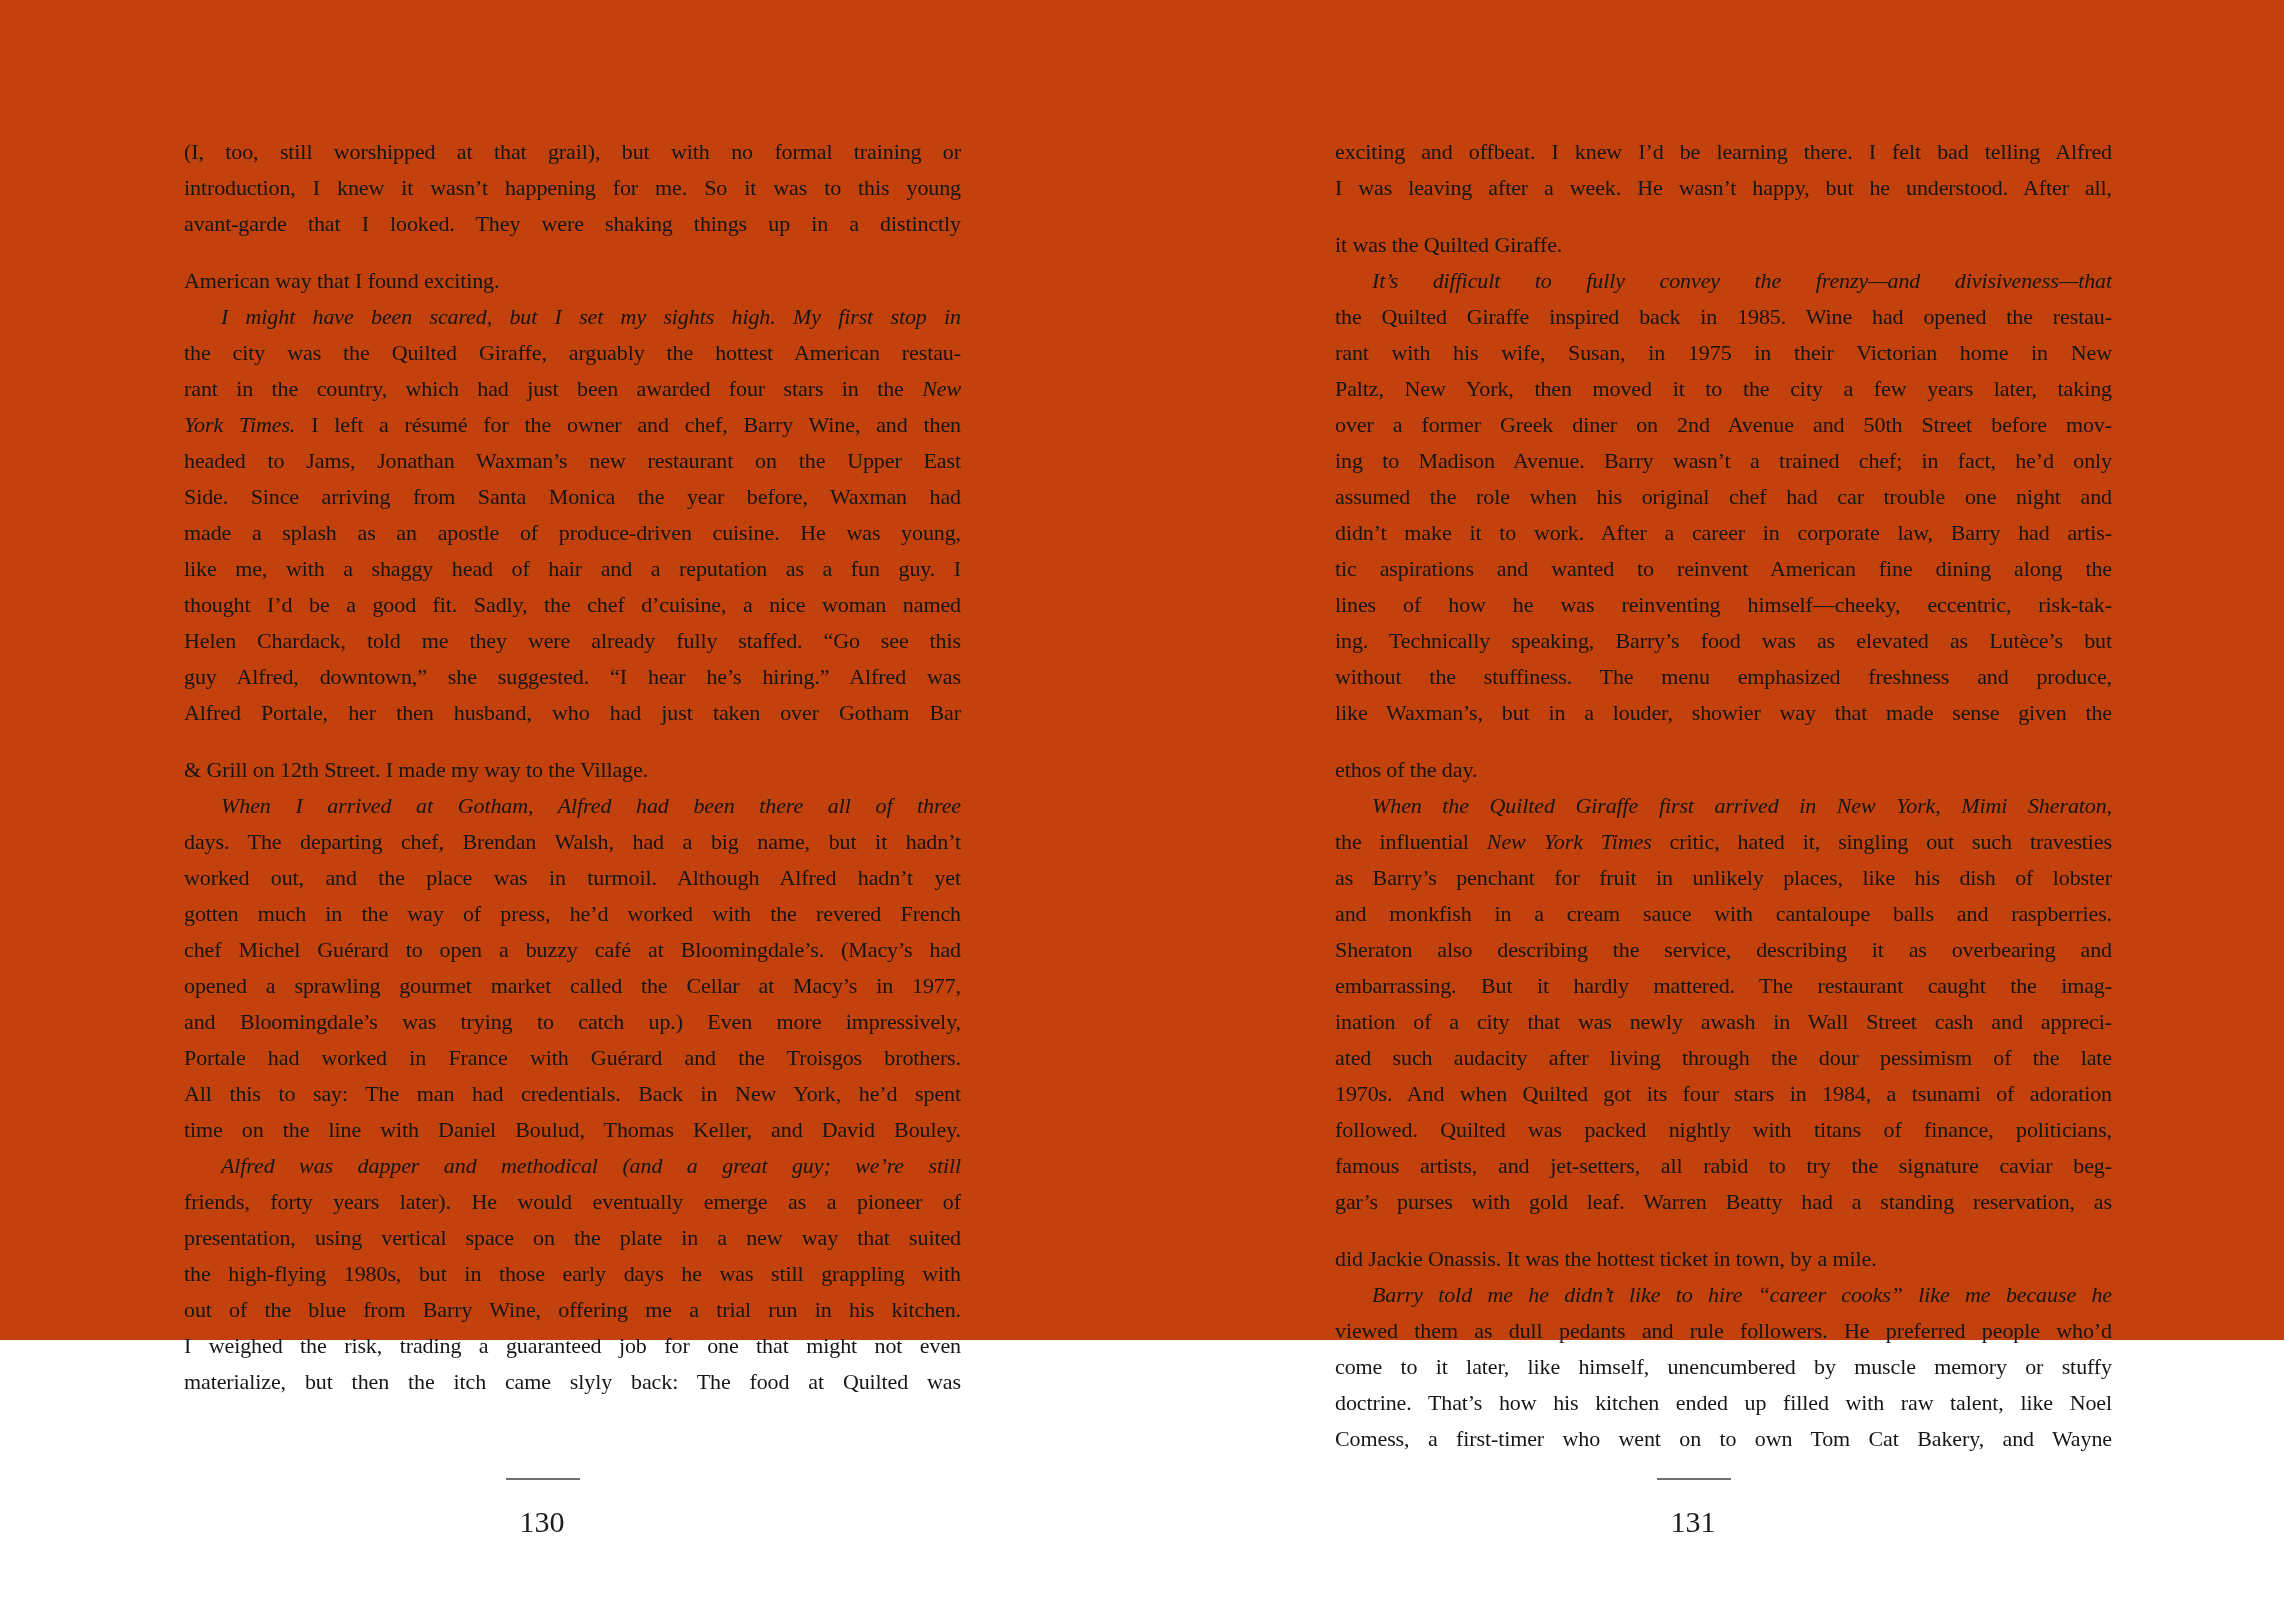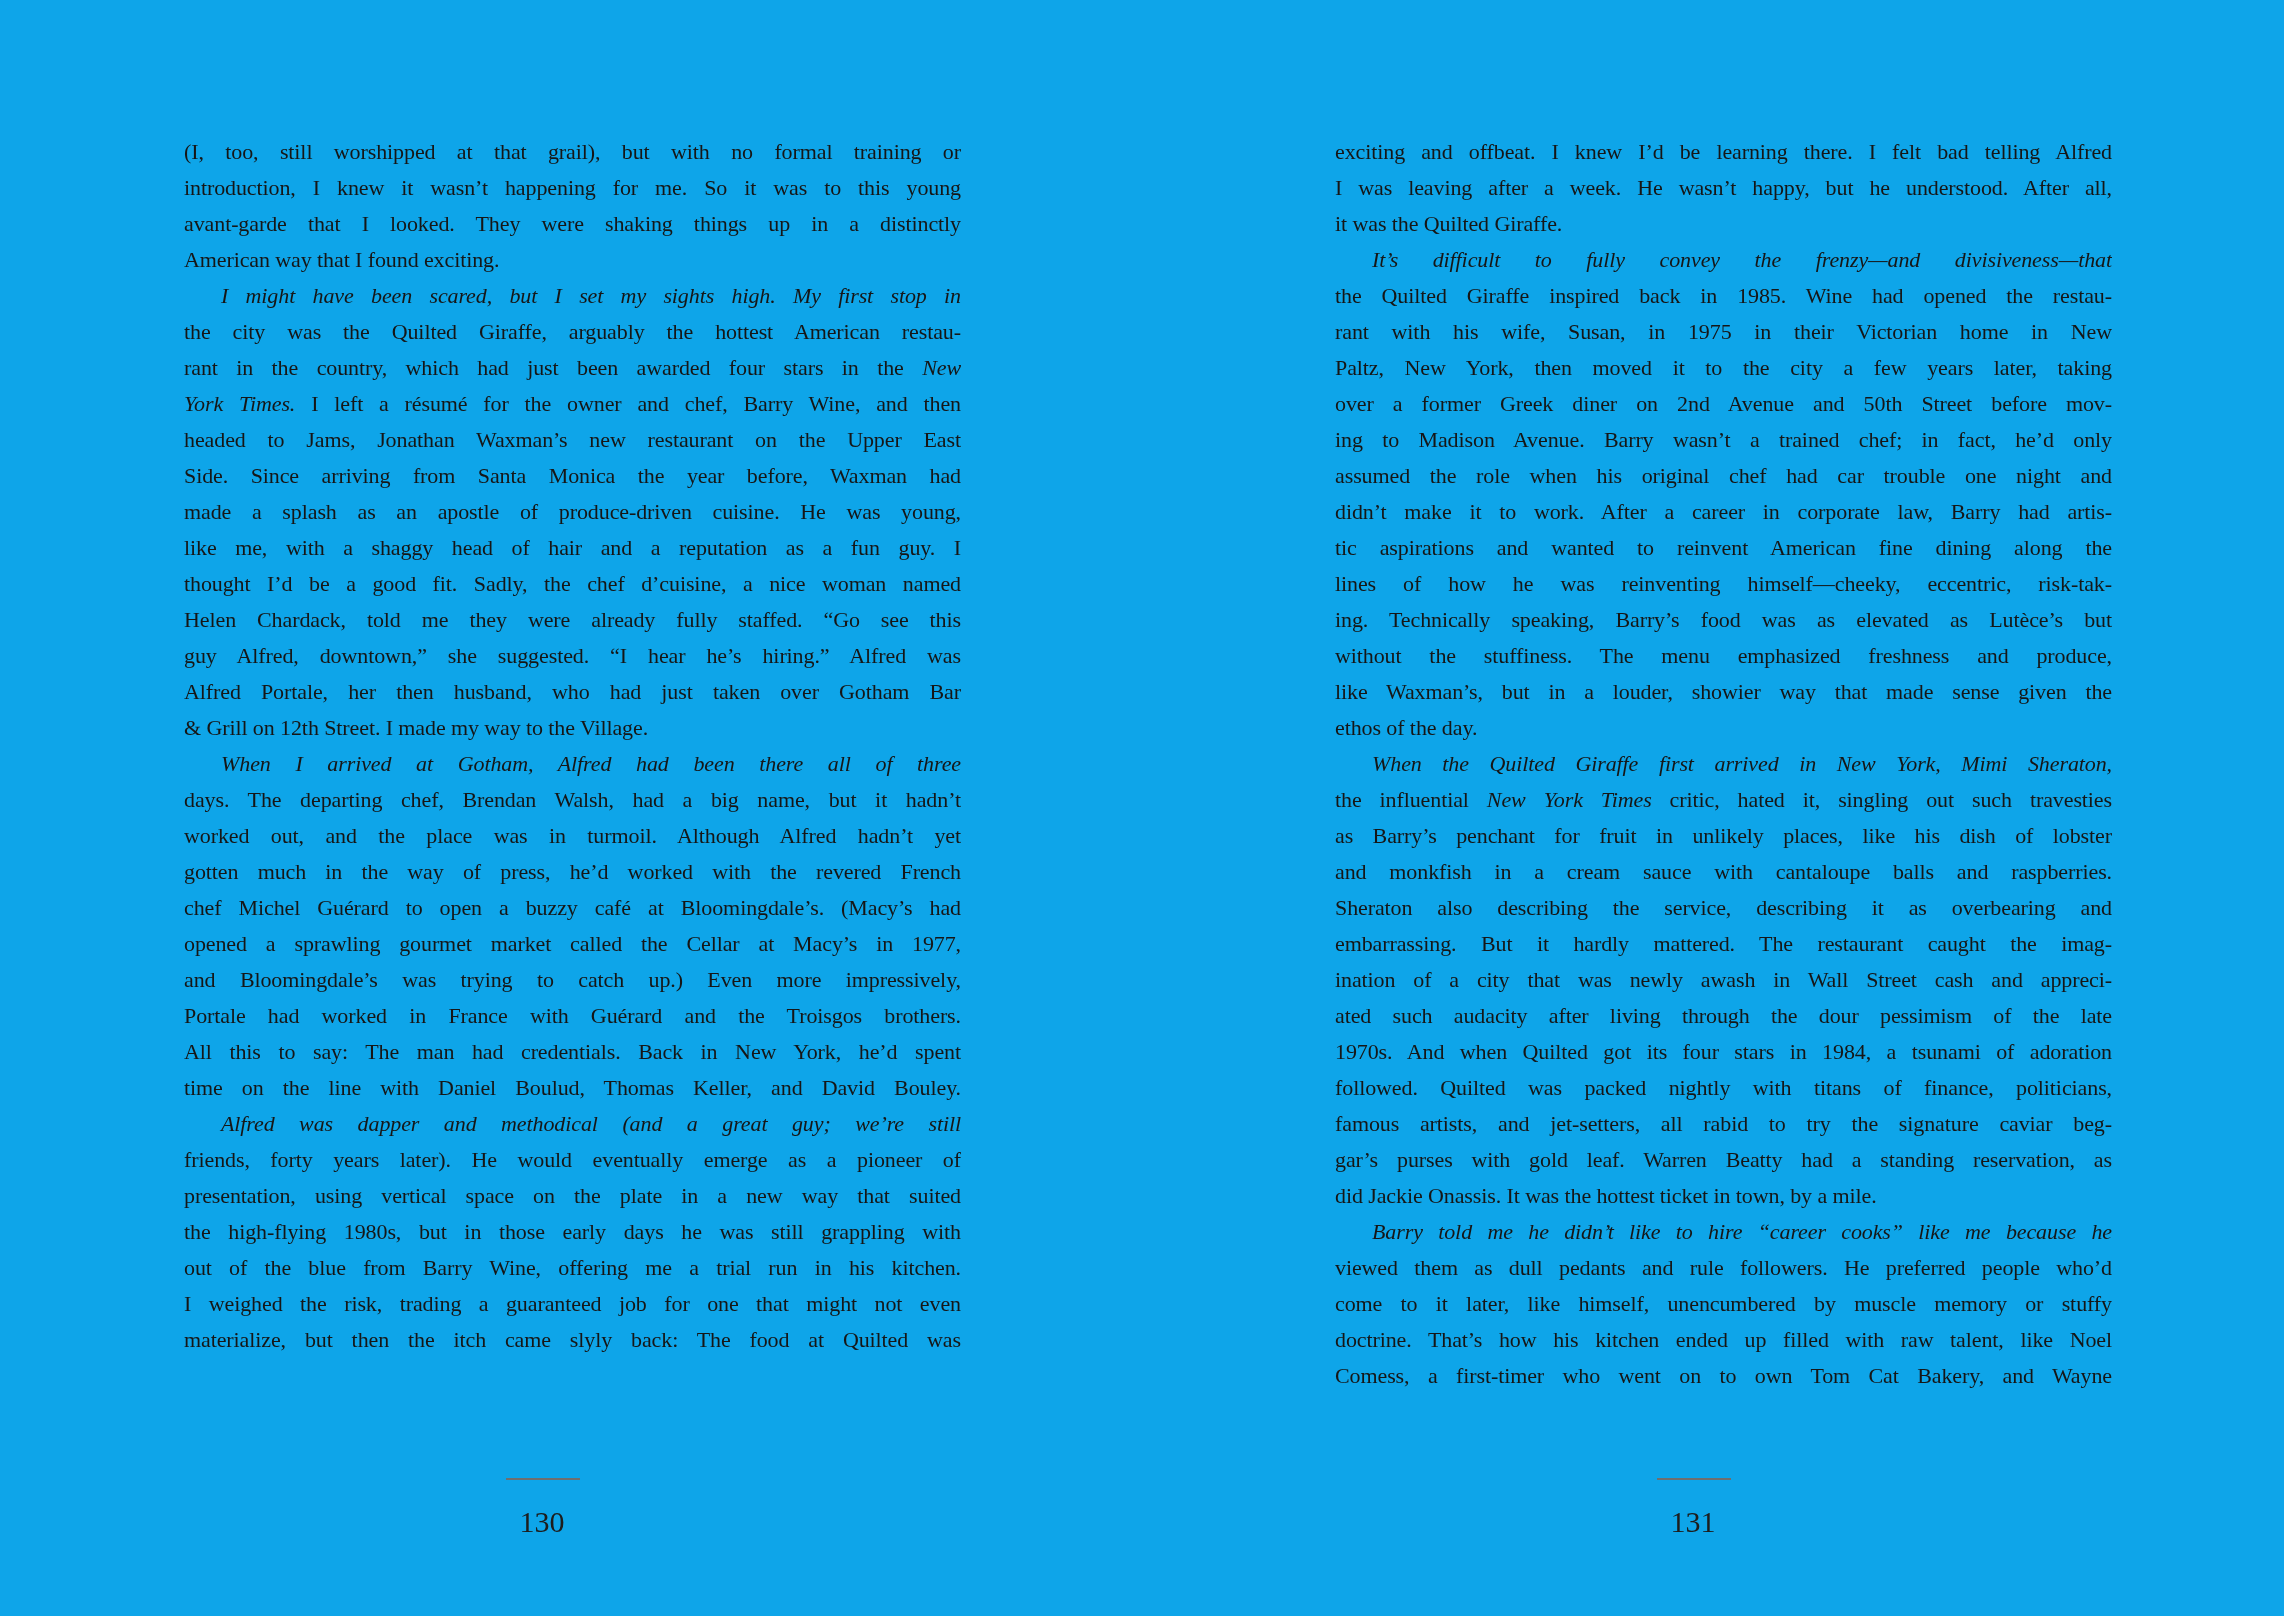--- a/index.html
+++ b/index.html
@@ -6,22 +6,22 @@
     margin: 0;
     padding: 0;
     width: 2284px;
     height: 1616px;
     background: #ffffff;
     overflow: hidden;
   }
   .spread {
     position: relative;
     width: 2284px;
-    height: 1616px;
-    background: #0ea5e9;
+    height: 1340px;
+    background: #c2410c;
     font-family: "Liberation Serif", "DejaVu Serif", serif;
     color: #161616;
   }
   .page {
     position: absolute;
     top: 0;
     width: 777px;
     height: 1616px;
   }
   #page-left  { left: 184px; }
@@ -39,20 +39,21 @@
     height: 36px;
     line-height: 36px;
     overflow: hidden;
     text-align: justify;
     text-align-last: justify;
     white-space: normal;
   }
   .line.end {
     text-align: left;
     text-align-last: left;
+    margin-top: 21px;
   }
   .line.indent { text-indent: 37px; font-style: italic; }
   .line i { font-style: italic; }
   .footer-rule {
     position: absolute;
     top: 1478px;
     left: 322px;
     width: 74px;
     height: 1.8px;
     background: #6f6f6f;

